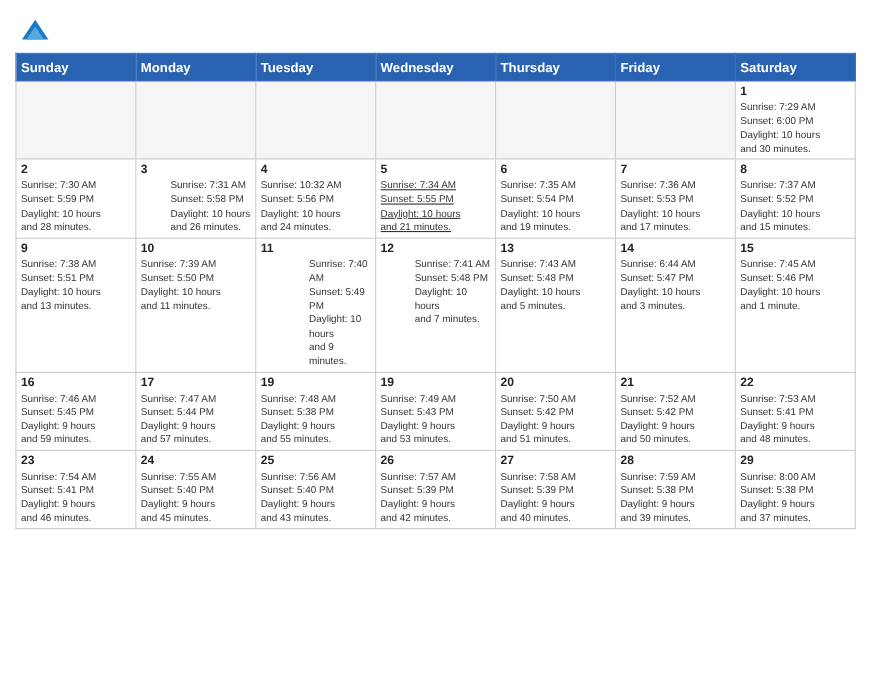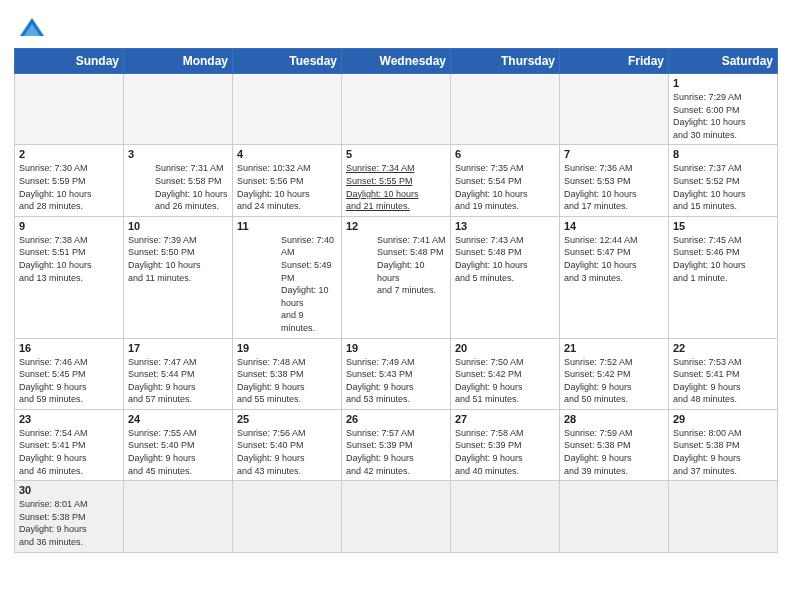--- a/index.html
+++ b/index.html
@@ -56,21 +56,21 @@
       width: 100%;
       border-collapse: collapse;
       border: 1px solid #ccc;
     }
     .calendar th {
       background: #2962b0;
       color: #fff;
       font-size: 12px;
       font-weight: bold;
       padding: 5px 4px;
-      text-align: right;
+      text-align: left;
       border: 1px solid #3a70c0;
     }
     .calendar td {
       vertical-align: top;
       border: 1px solid #ccc;
       padding: 3px 4px;
       width: calc(100% / 7);
       min-height: 72px;
       font-size: 9.5px;
       color: #222;
@@ -223,21 +223,21 @@
           </td>
           <td>
             <div class="day-number">13</div>
             <div class="day-info" style="white-space: pre-line;">Sunrise: 7:43 AM
 Sunset: 5:48 PM
 Daylight: 10 hours
 and 5 minutes.</div>
           </td>
           <td>
             <div class="day-number">14</div>
-            <div class="day-info" style="white-space: pre-line;">Sunrise: 12:44 AM
+            <div class="day-info" style="white-space: pre-line;">Sunrise: 6:44 AM
 Sunset: 5:47 PM
 Daylight: 10 hours
 and 3 minutes.</div>
           </td>
           <td>
             <div class="day-number">15</div>
             <div class="day-info" style="white-space: pre-line;">Sunrise: 7:45 AM
 Sunset: 5:46 PM
 Daylight: 10 hours
 and 1 minute.</div>
@@ -337,31 +337,16 @@
 Daylight: 9 hours
 and 39 minutes.</div>
           </td>
           <td>
             <div class="day-number">29</div>
             <div class="day-info" style="white-space: pre-line;">Sunrise: 8:00 AM
 Sunset: 5:38 PM
 Daylight: 9 hours
 and 37 minutes.</div>
           </td>
-        </tr>
-        <tr>
-          <td style="background: rgb(240, 240, 240);">
-            <div class="day-number">30</div>
-            <div class="day-info" style="white-space: pre-line;">Sunrise: 8:01 AM
-Sunset: 5:38 PM
-Daylight: 9 hours
-and 36 minutes.</div>
-          </td>
-          <td class="empty" style="background: rgb(240, 240, 240);"></td>
-          <td class="empty" style="background: rgb(240, 240, 240);"></td>
-          <td class="empty" style="background: rgb(240, 240, 240);"></td>
-          <td class="empty" style="background: rgb(240, 240, 240);"></td>
-          <td class="empty" style="background: rgb(240, 240, 240);"></td>
-          <td class="empty" style="background: rgb(240, 240, 240);"></td>
         </tr>
       </tbody>
   </table>
 </div>
 
 </body></html>

